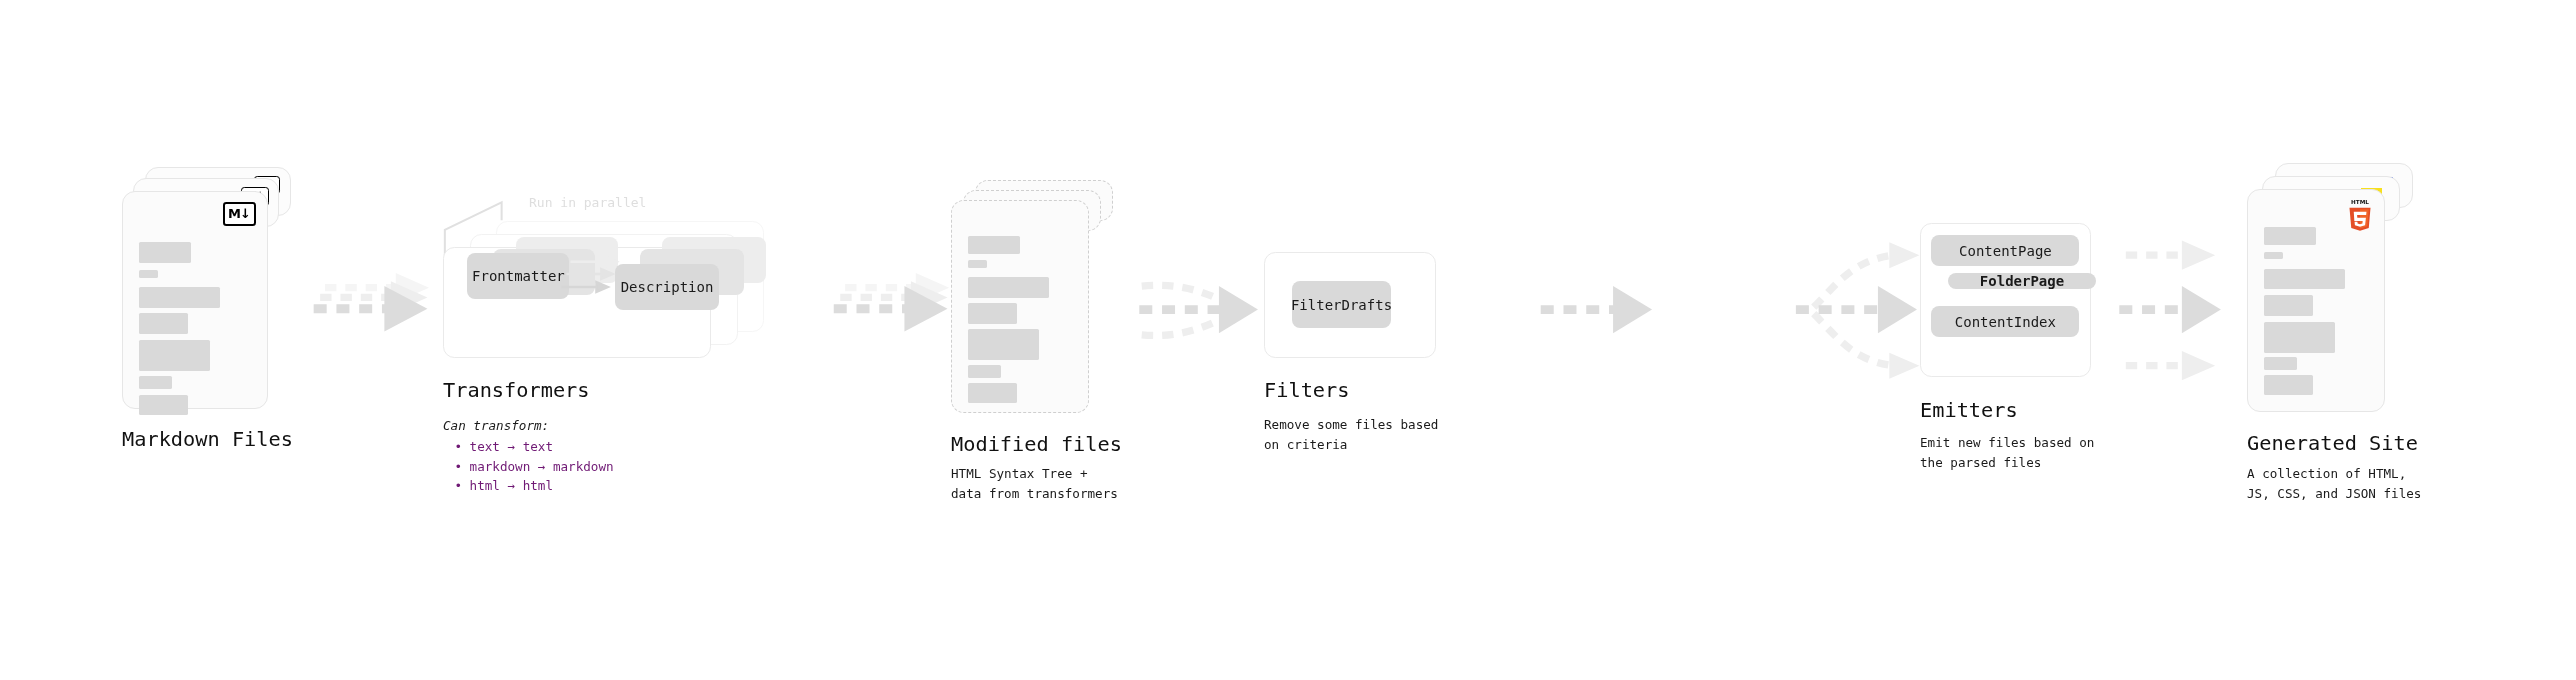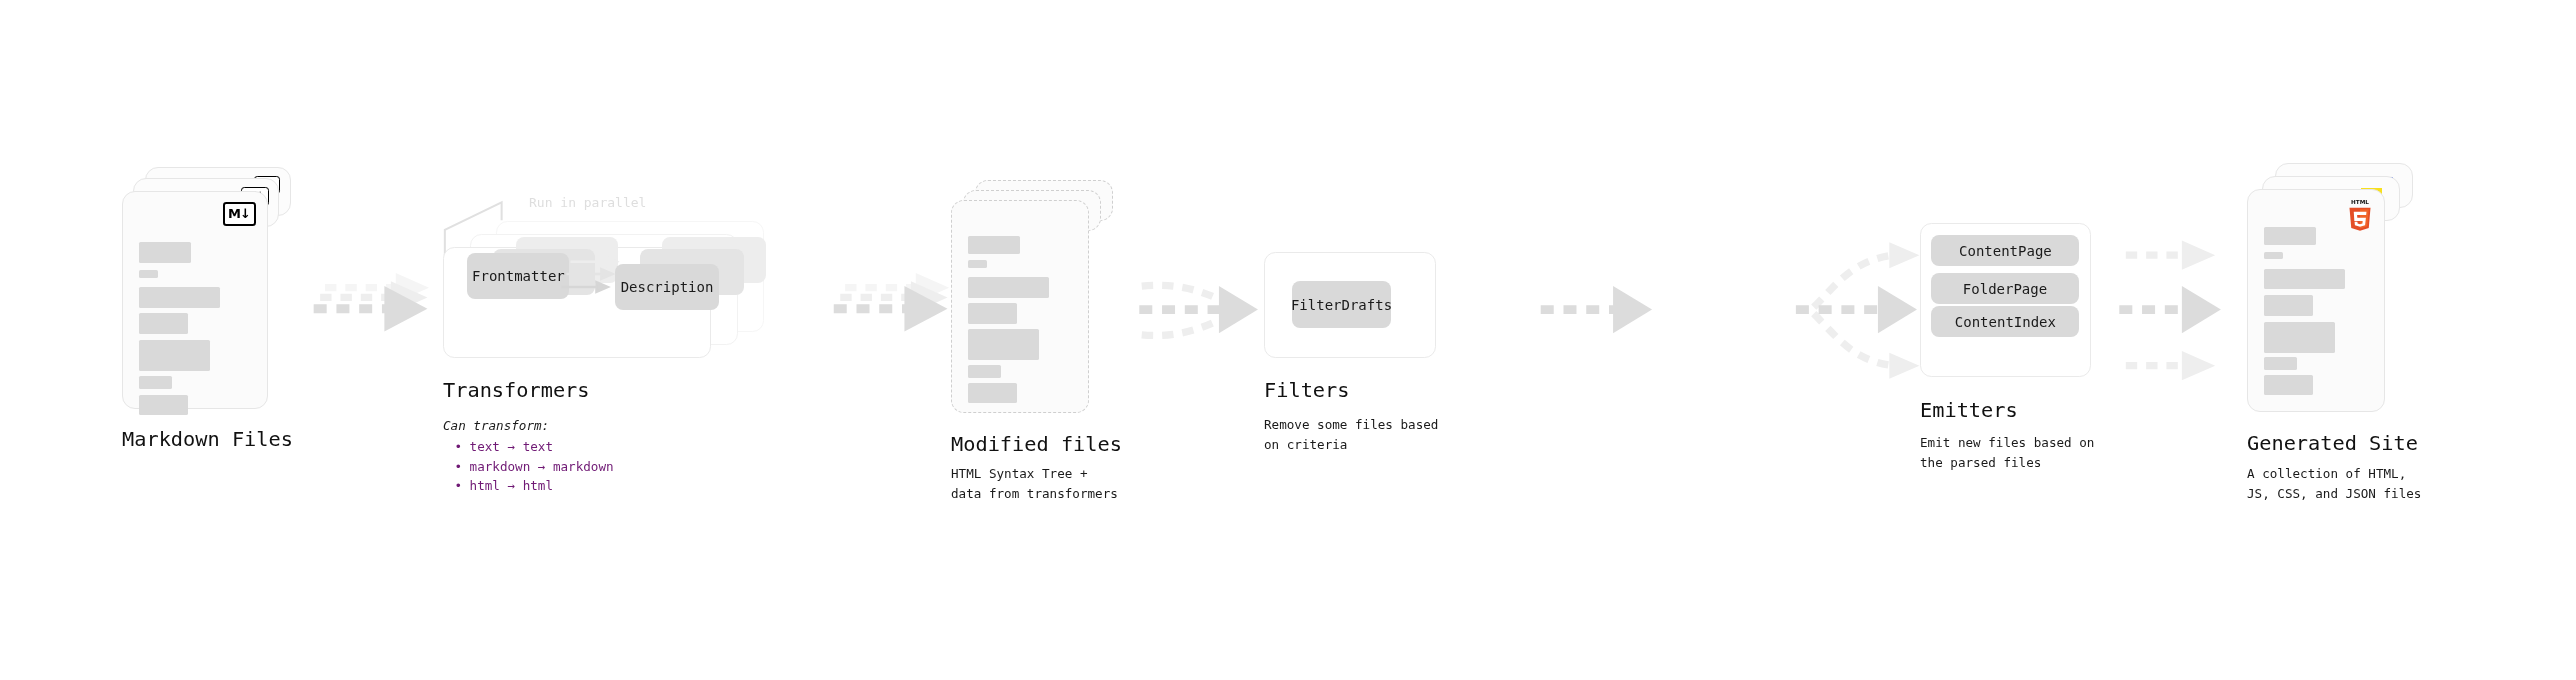--- a/index.html
+++ b/index.html
@@ -277,21 +277,21 @@
     <div class="chip" style="left:28px; top:29px; width:99px; height:47px;">FilterDrafts</div>
     <div class="title" style="left:0px; top:126px;">Filters</div>
     <div class="caption" style="left:0px; top:163px;">Remove some files based
 on criteria</div>
   </div>
 
 
   <div class="stage" style="left:1920px; top:223px;">
     <div class="group-box" style="left:0px; top:0px; width:171px; height:154px;"></div>
     <div class="chip" style="left:11.4px; top:12.2px;  width:148px; height:31px;">ContentPage</div>
-    <div class="chip" style="left:11px; top:50px;  width:148px; height:31px;">FolderPage</div>
+    <div class="chip" style="left:28px; top:50px;  width:148px; height:16px;font-weight:bold;">FolderPage</div>
     <div class="chip" style="left:11.4px; top:83px; width:148px; height:31px;">ContentIndex</div>
     <div class="title" style="left:0px; top:175px;">Emitters</div>
     <div class="caption" style="left:0px; top:210px;">Emit new files based on
 the parsed files</div>
   </div>
 
   <div class="stage" style="left:2247px; top:163px;">
     <div class="doc-stack" style="width:187px;height:244px;">
       <div class="doc ghost" style="left:28px; top:0px;  width:138px; height:45px;">
         <div class="badge-css" style="right:19.5px; top:13px;">CSS</div>

